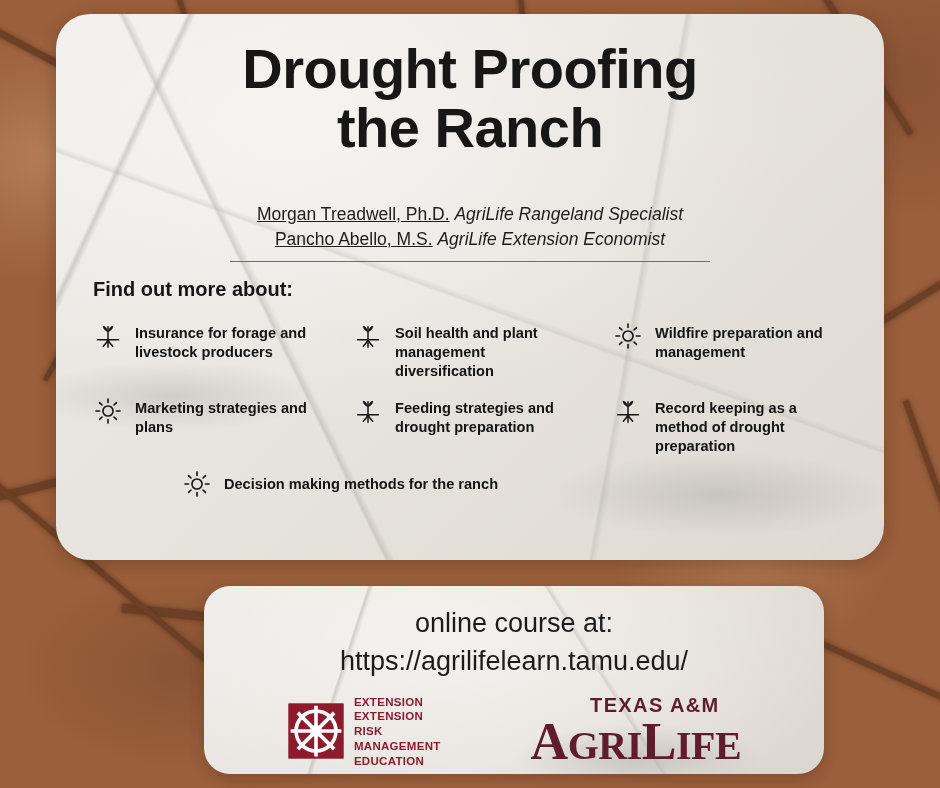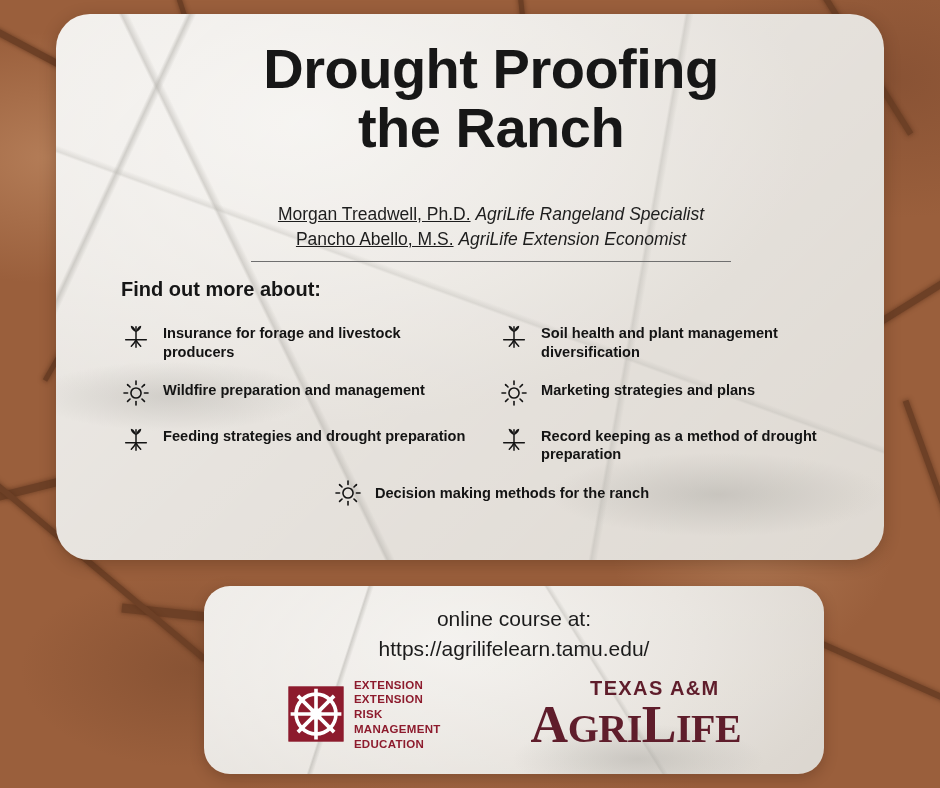--- a/index.html
+++ b/index.html
@@ -75,21 +75,21 @@
     background:
       linear-gradient(115deg, transparent 12%, rgba(180,178,172,.55) 12.4%, transparent 13%),
       linear-gradient(64deg, transparent 30%, rgba(175,172,166,.45) 30.3%, transparent 31%),
       linear-gradient(100deg, transparent 68%, rgba(182,180,174,.4) 68.3%, transparent 69%),
       linear-gradient(20deg, transparent 48%, rgba(186,184,178,.35) 48.3%, transparent 49%),
       radial-gradient(ellipse 240px 60px at 80% 88%, rgba(170,168,162,.45), transparent 70%),
       radial-gradient(ellipse 200px 50px at 14% 70%, rgba(172,170,164,.4), transparent 70%);
     pointer-events:none;
   }
 
-  .card-inner { position: relative; z-index: 2; padding: 26px 23px 0; margin-left: 42px; }
+  .card-inner { position: relative; z-index: 2; padding: 26px 37px 0; }
 
   .title {
     text-align: center;
     font-size: 56px;
     line-height: 1.05;
     font-weight: bold;
     color: #171717;
     letter-spacing: -0.5px;
   }
   .title .line2 { display:block; }
@@ -114,21 +114,21 @@
   .find-out {
     margin-top: 16px;
     font-size: 20px;
     font-weight: bold;
     color: #161616;
   }
 
   .topics {
     margin-top: 14px;
     display: grid;
-    grid-template-columns: 1fr;
+    grid-template-columns: 1fr 1fr 1fr;
     column-gap: 26px;
     row-gap: 0px;
   }
   .topic {
     display: flex;
     align-items: flex-start;
     gap: 12px;
     padding: 6px 0 10px;
   }
   .topic-text {
@@ -165,21 +165,21 @@
     content:"";
     position:absolute; inset:0;
     background:
       linear-gradient(108deg, transparent 24%, rgba(176,174,168,.5) 24.3%, transparent 25%),
       linear-gradient(58deg, transparent 62%, rgba(178,176,170,.4) 62.3%, transparent 63%),
       radial-gradient(ellipse 180px 50px at 70% 92%, rgba(168,166,160,.45), transparent 70%);
     pointer-events:none;
   }
   .footer-inner { position: relative; z-index: 2; padding: 18px 0 0; text-align: center; }
   .online-line {
-    font-size: 21px;
+    font-size: 27px;
     color: #1b1b1b;
     line-height: 1.42;
   }
   .logos {
     margin-top: 14px;
     display: flex;
     align-items: center;
     justify-content: center;
     gap: 46px;
   }

